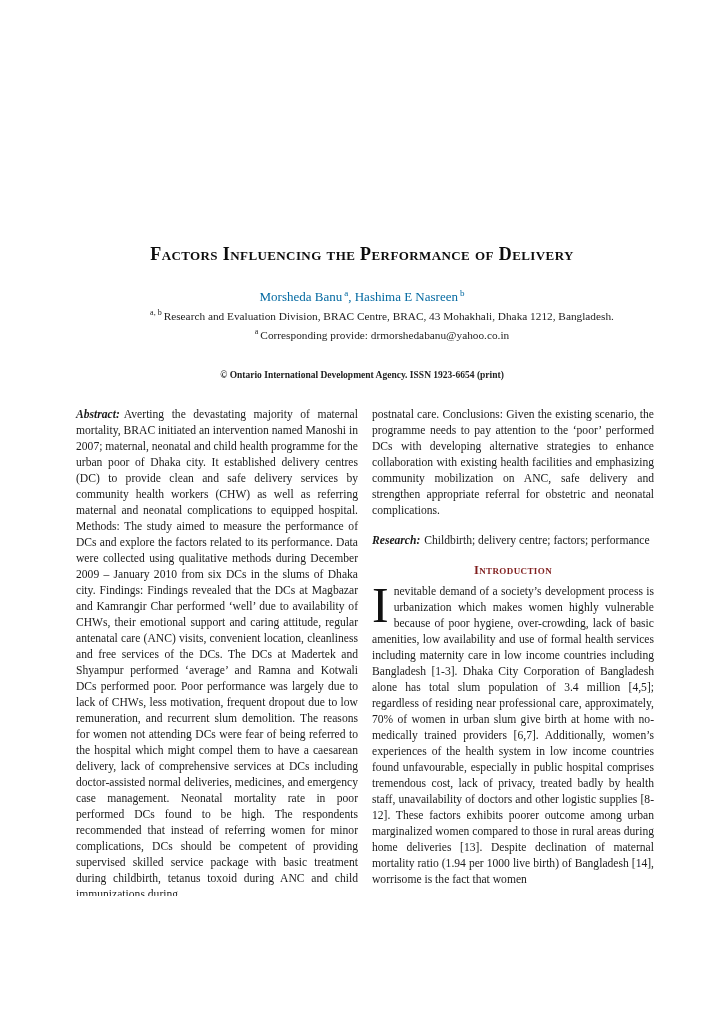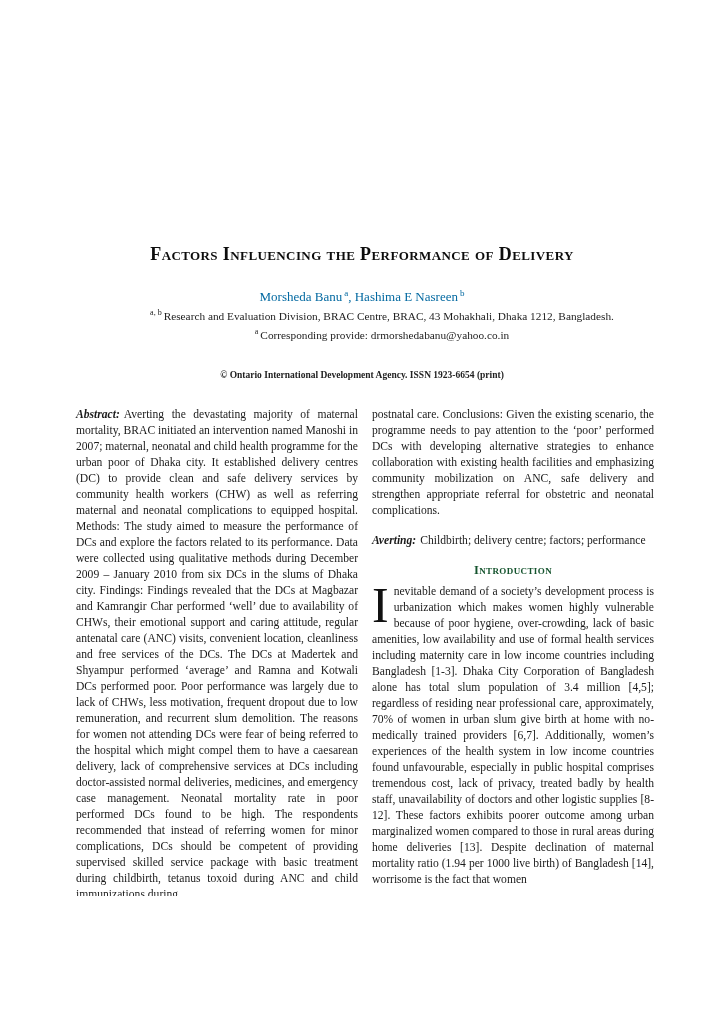--- a/index.html
+++ b/index.html
@@ -80,21 +80,21 @@
     margin-right: 4px;
   }
   .keywords { margin-top: 14px; }
   .section-heading {
     margin: 14px 0 6px 0;
     text-align: center;
     font-size: 12.5px;
     font-weight: bold;
     font-variant: small-caps;
     letter-spacing: 0.4px;
-    color: #14532d;
+    color: #7f1d1d;
   }
   .dropcap {
     float: left;
     font-size: 50px;
     line-height: 38px;
     font-weight: normal;
     padding: 2px 5px 0 0;
     color: #111;
   }
 </style>
@@ -119,21 +119,21 @@
 
   <main class="columns">
 
     <section class="col">
       <p class="body-par"><span class="par-label">Abstract:</span><span>Averting the devastating majority of maternal mortality, BRAC initiated an intervention named Manoshi in 2007; maternal, neonatal and child health programme for the urban poor of Dhaka city. It established delivery centres (DC) to provide clean and safe delivery services by community health workers (CHW) as well as referring maternal and neonatal complications to equipped hospital. Methods: The study aimed to measure the performance of DCs and explore the factors related to its performance. Data were collected using qualitative methods during December 2009 – January 2010 from six DCs in the slums of Dhaka city. Findings: Findings revealed that the DCs at Magbazar and Kamrangir Char performed ‘well’ due to availability of CHWs, their emotional support and caring attitude, regular antenatal care (ANC) visits, convenient location, cleanliness and free services of the DCs. The DCs at Madertek and Shyampur performed ‘average’ and Ramna and Kotwali DCs performed poor. Poor performance was largely due to lack of CHWs, less motivation, frequent dropout due to low remuneration, and recurrent slum demolition. The reasons for women not attending DCs were fear of being referred to the hospital which might compel them to have a caesarean delivery, lack of comprehensive services at DCs including doctor-assisted normal deliveries, medicines, and emergency case management. Neonatal mortality rate in poor performed DCs found to be high. The respondents recommended that instead of referring women for minor complications, DCs should be competent of providing supervised skilled service package with basic treatment during childbirth, tetanus toxoid during ANC and child immunizations during</span></p>
     </section>
 
     <section class="col">
       <p class="body-par">postnatal care. Conclusions: Given the existing scenario, the programme needs to pay attention to the ‘poor’ performed DCs with developing alternative strategies to enhance collaboration with existing health facilities and emphasizing community mobilization on ANC, safe delivery and strengthen appropriate referral for obstetric and neonatal complications.</p>
 
-      <p class="body-par keywords"><span class="par-label">Averting:</span><span>Childbirth; delivery centre; factors; performance</span></p>
+      <p class="body-par keywords"><span class="par-label">Research:</span><span>Childbirth; delivery centre; factors; performance</span></p>
 
       <h2 class="section-heading">Introduction</h2>
 
       <p class="body-par intro"><span class="dropcap">I</span><span>nevitable demand of a society’s development process is urbanization which makes women highly vulnerable because of poor hygiene, over-crowding, lack of basic amenities, low availability and use of formal health services including maternity care in low income countries including Bangladesh [1-3]. Dhaka City Corporation of Bangladesh alone has total slum population of 3.4 million [4,5]; regardless of residing near professional care, approximately, 70% of women in urban slum give birth at home with no-medically trained providers [6,7]. Additionally, women’s experiences of the health system in low income countries found unfavourable, especially in public hospital comprises tremendous cost, lack of privacy, treated badly by health staff, unavailability of doctors and other logistic supplies [8-12]. These factors exhibits poorer outcome among urban marginalized women compared to those in rural areas during home deliveries [13]. Despite declination of maternal mortality ratio (1.94 per 1000 live birth) of Bangladesh [14], worrisome is the fact that women</span></p>
     </section>
 
   </main>
 
 </div>
 

